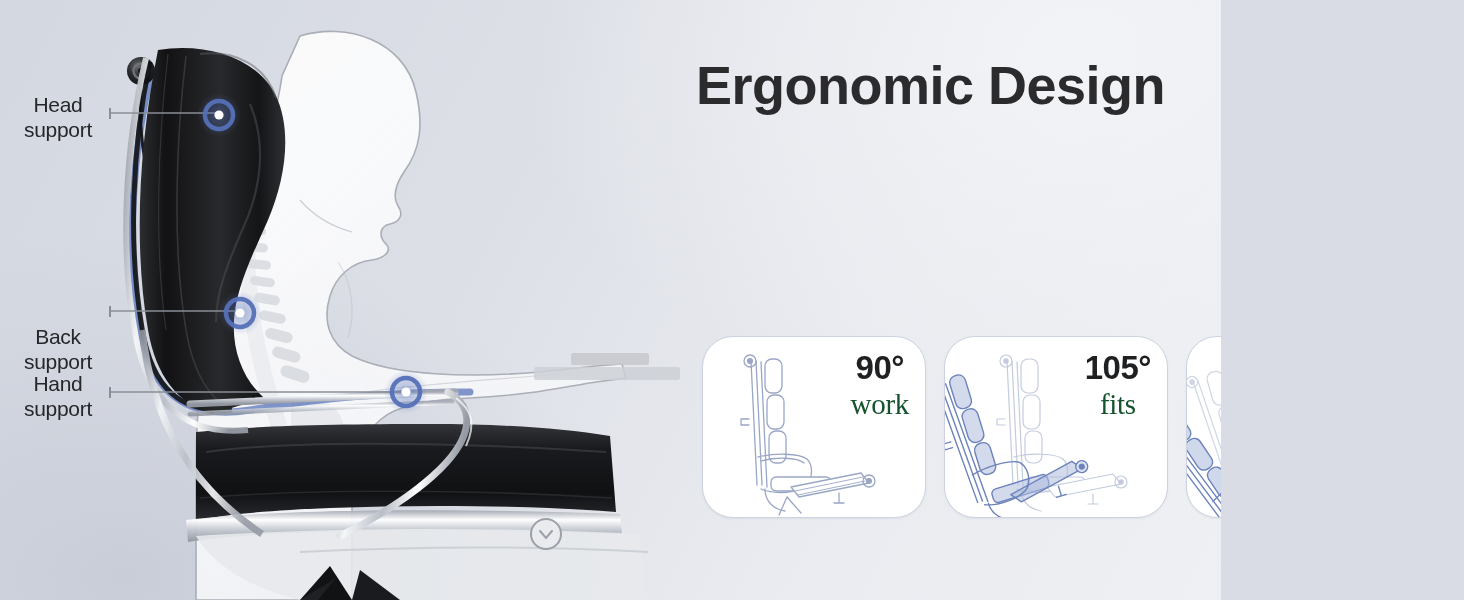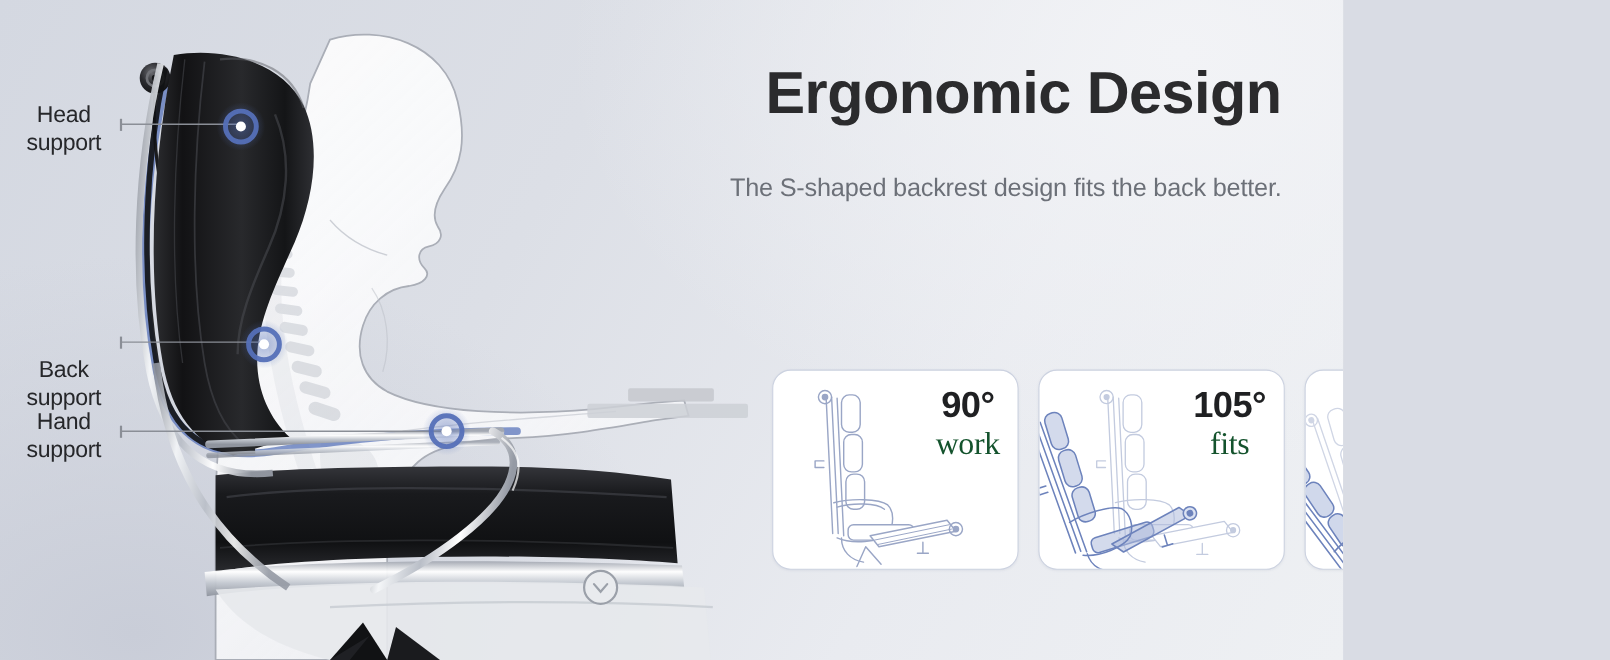--- a/index.html
+++ b/index.html
@@ -26,21 +26,21 @@
     position:absolute;right:56px;top:152px;width:940px;
     text-align:right;font-size:23px;line-height:37px;
     color:#6c7078;font-weight:400;letter-spacing:-0.2px;
   }
   .body-copy .ln{display:block;}
 
   
   .cards{position:absolute;left:702px;top:336px;display:flex;gap:18px;}
   .card{
     position:relative;width:222px;height:180px;
-    background:#ffffff;border:1px solid #ccd2e0;border-radius:17px;
+    background:#ffffff;border:1px solid #ccd2e0;border-radius:31px;
     box-shadow:0 1px 2px rgba(120,130,155,.10);
     overflow:hidden;
   }
   .card-txt{position:absolute;right:16px;top:14px;text-align:center;line-height:1;}
   .card-deg{font-size:33px;font-weight:700;color:#1f2022;letter-spacing:-0.5px;}
   .card-lbl{font-size:29px;font-weight:400;color:#14532d;margin-top:6px;letter-spacing:-0.3px;font-family:Liberation Serif, serif;}
   .card-art{position:absolute;left:0;top:0;width:222px;height:180px;}
 
   
   .lab{
@@ -277,21 +277,20 @@
   </div>
 
   <div class="lab markerlabel" style="left:10px;top:371px;width:96px;">
     <span>Hand</span>
     <span class="l2">support</span>
   </div>
 
   <div class="title">Ergonomic Design</div>
 
   <div class="body-copy">
-    <span class="ln">The S-shaped backrest design fits the back better.</span>
   </div>
 
   <div class="cards">
 
     <div class="card">
       <svg class="card-art" viewBox="0 0 222 180">
         <g fill="none" stroke="#9aa6c6" stroke-width="1.3" stroke-linejoin="round" stroke-linecap="round">
 
           <g>
 

